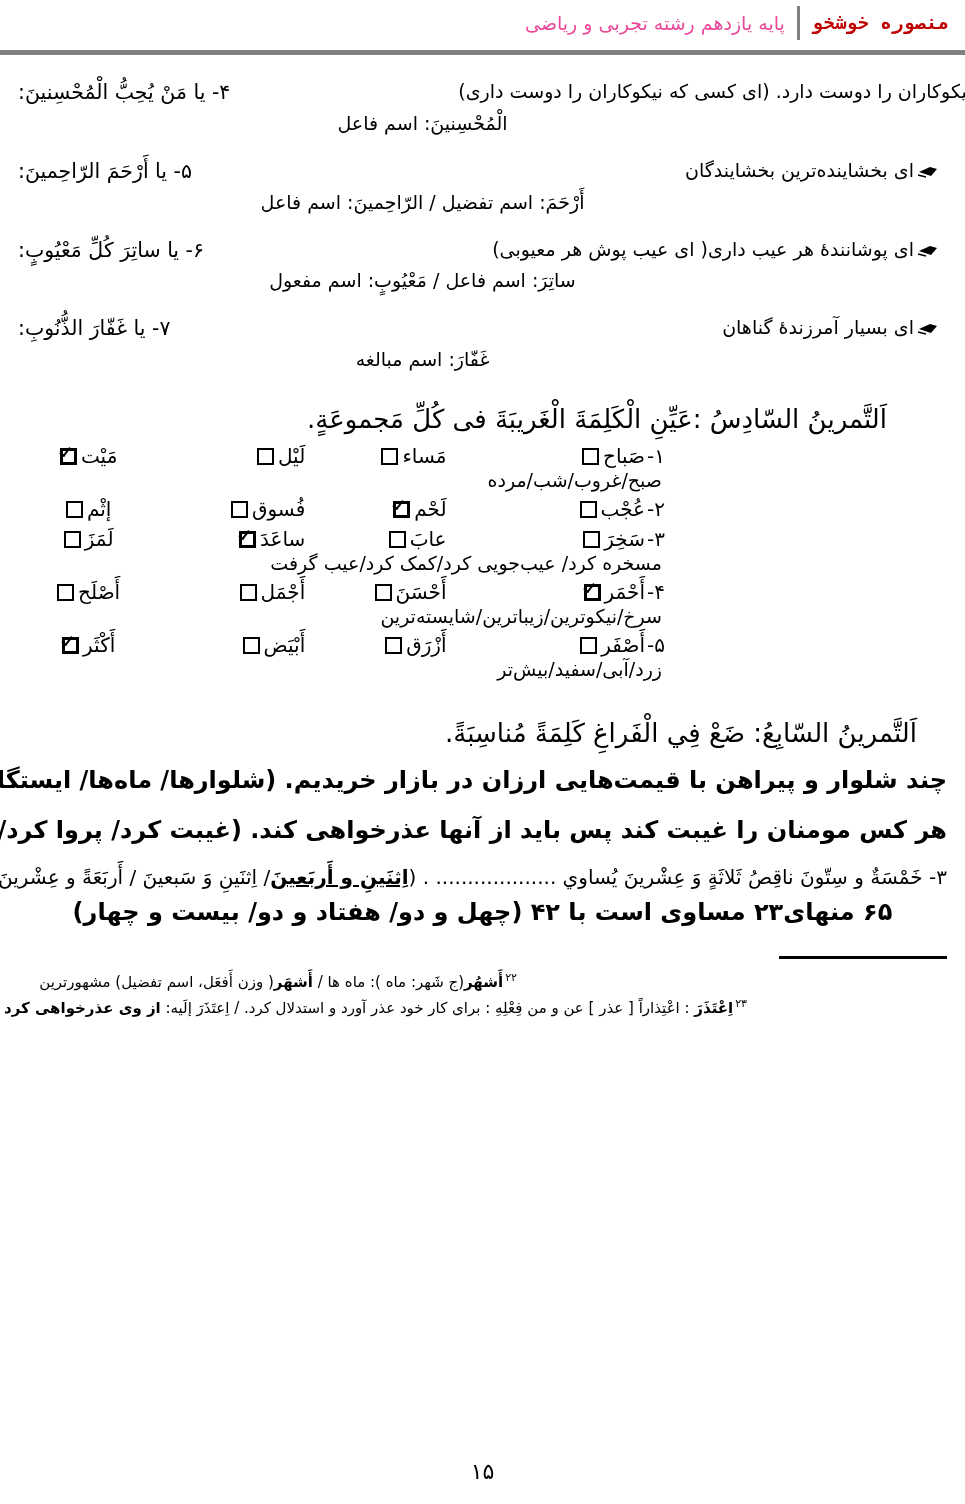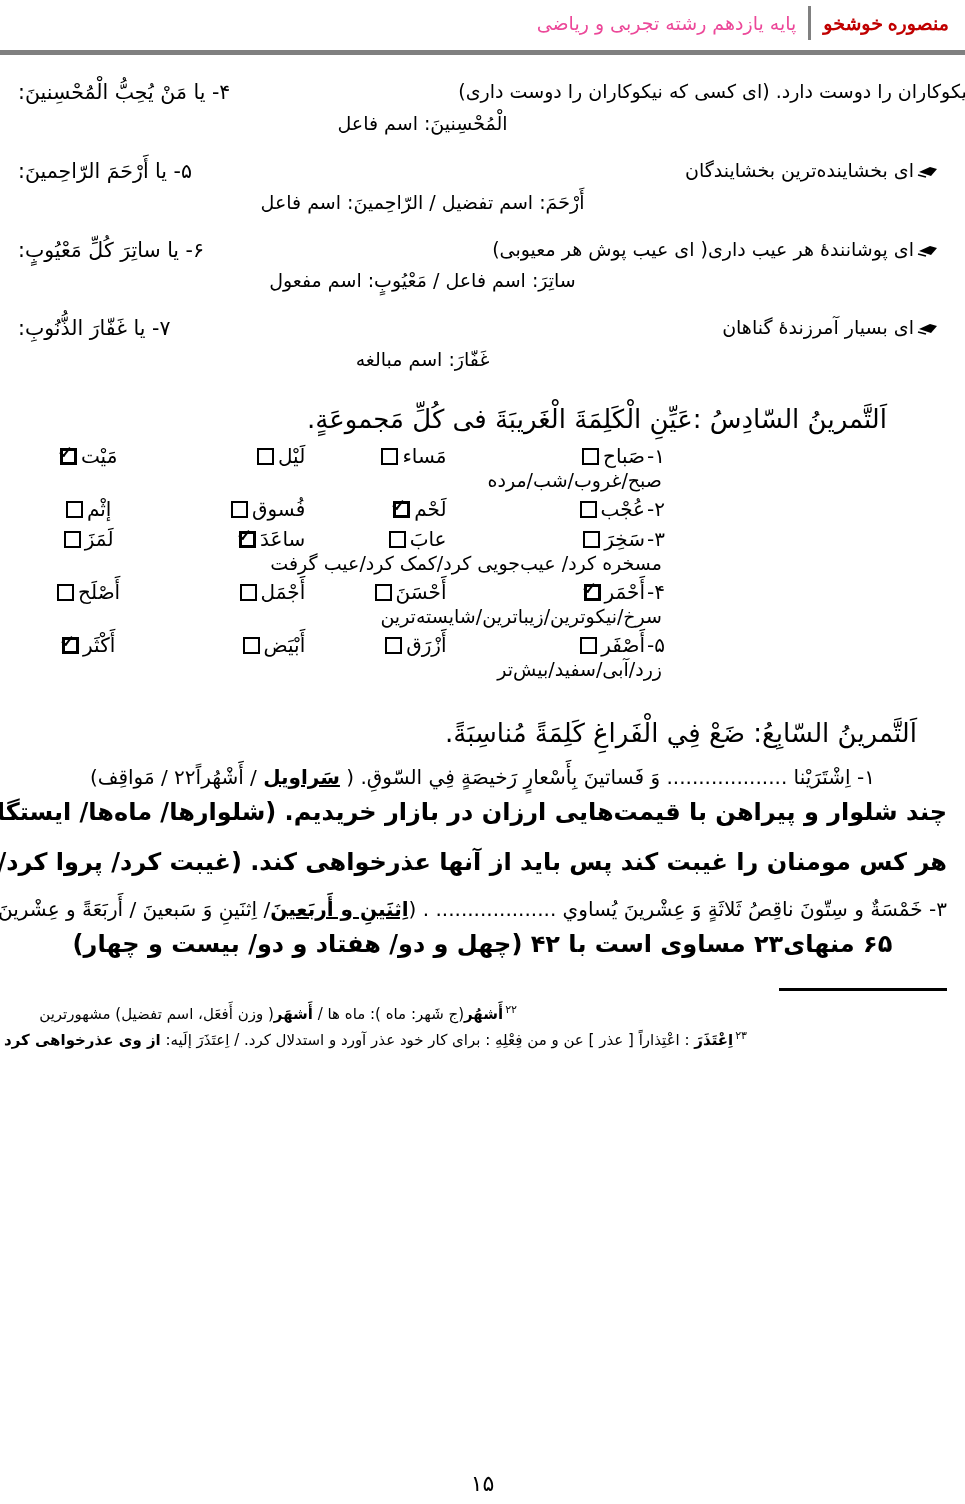--- a/index.html
+++ b/index.html
@@ -27,21 +27,21 @@
   .header {
     display: flex;
     flex-direction: row;
     align-items: center;
     justify-content: flex-start;
     height: 46px;
     padding: 0 6px 0 0;
     direction: rtl;
   }
   .header-author {
-    font-family: Liberation Serif, serif;
+    font-family: Liberation Mono, monospace;
     font-weight: bold;
     font-size: 19px;
     color: #c00000;
     padding: 0 10px 0 12px;
     white-space: nowrap;
     letter-spacing: -0.3px;
   }
   .header-divider {
     width: 3px;
     height: 34px;
@@ -234,21 +234,21 @@
     font-size: 11px;
     vertical-align: super;
     margin-left: 2px;
   }
   .fn-1 { padding-right: 430px; }
   .fn-2 { padding-right: 200px; }
 
   
   .page-number {
     position: absolute;
-    bottom: 8px;
+    bottom: 20px;
     left: 0;
     right: 0;
     text-align: center;
     font-size: 22px;
   }
 </style>
 </head>
 <body>
 
 <div class="page">
@@ -475,21 +475,20 @@
           </div>
       </div>
 
     </div>
 
     <div class="ex-heading ex7">اَلتَّمرینُ السّابِعُ: ضَعْ فِي الْفَراغِ کَلِمَةً مُناسِبَةً.</div>
 
     <div>
 
       <div class="fb-item">
-        <div class="fb-arabic"><span>۱-</span> <span>اِشْتَرَیْنا ................... وَ فَساتینَ بِأَسْعارٍ رَخیصَةٍ فِي السّوقِ. ( </span><u class="bold">سَراویل</u><span> / أَشْهُراً٢٢ / مَواقِف)</span></div>
         <div class="fb-persian"><span>چند </span><span class="bold">شلوار</span><span> و پیراهن با قیمت‌هایی ارزان در بازار خریدیم. (شلوارها/ ماه‌ها/ ایستگاه‌ها)</span></div>
       </div>
 
       <div class="fb-item">
         <div class="fb-persian"><span>هر کس مومنان را </span><span class="bold">غیبت کند</span><span> پس باید از آنها عذرخواهی کند. (غیبت کرد/ پروا کرد/ ستود)</span></div>
       </div>
 
       <div class="fb-item">
         <div class="fb-arabic"><span>۳-</span> <span>خَمْسَةٌ و سِتّونَ ناقِصُ ثَلاثَةٍ وَ عِشْرینَ یُساوي ................... . (</span><u class="bold">اِثنَینِ و أَربَعینَ</u><span>/ اِثنَینِ وَ سَبعینَ / أَربَعَةً و عِشْرینَ)</span></div>
         <div class="fb-persian"><span>۶۵ منهای۲۳ مساوی است با </span><span class="bold">۴۲</span><span> (چهل و دو/ هفتاد و دو/ بیست و چهار)</span></div>

